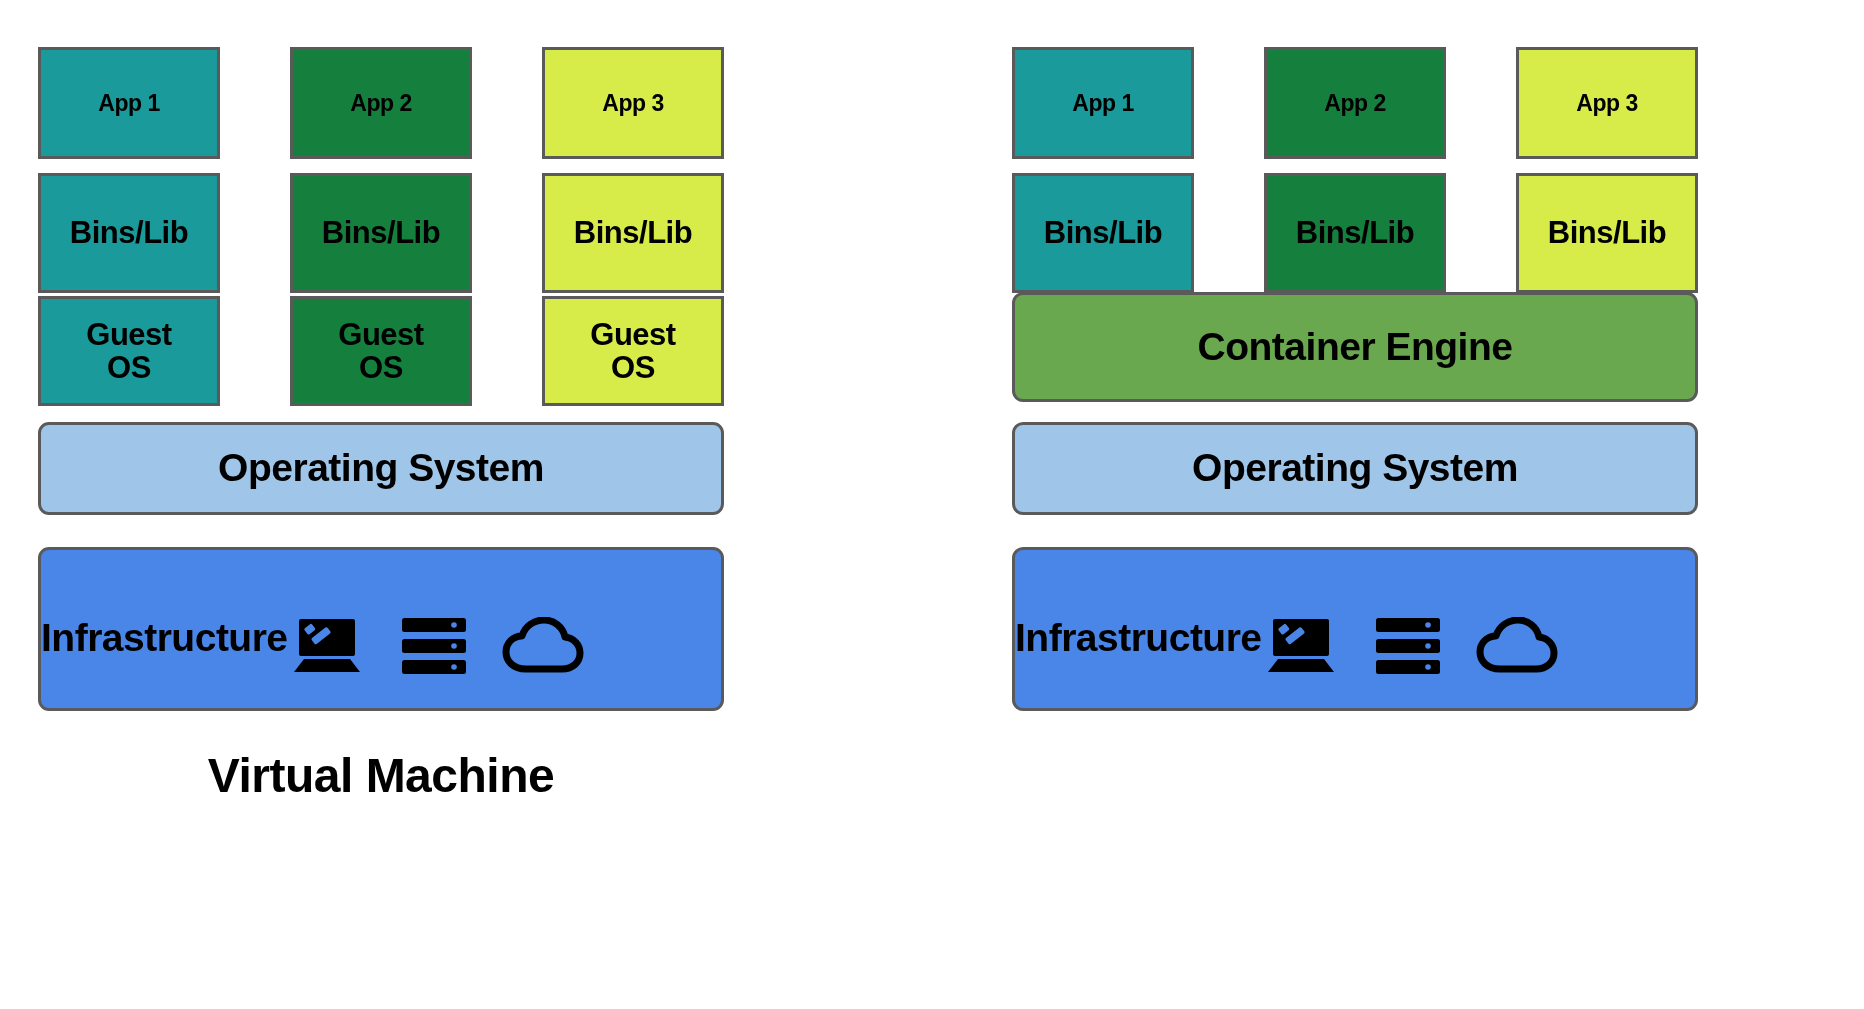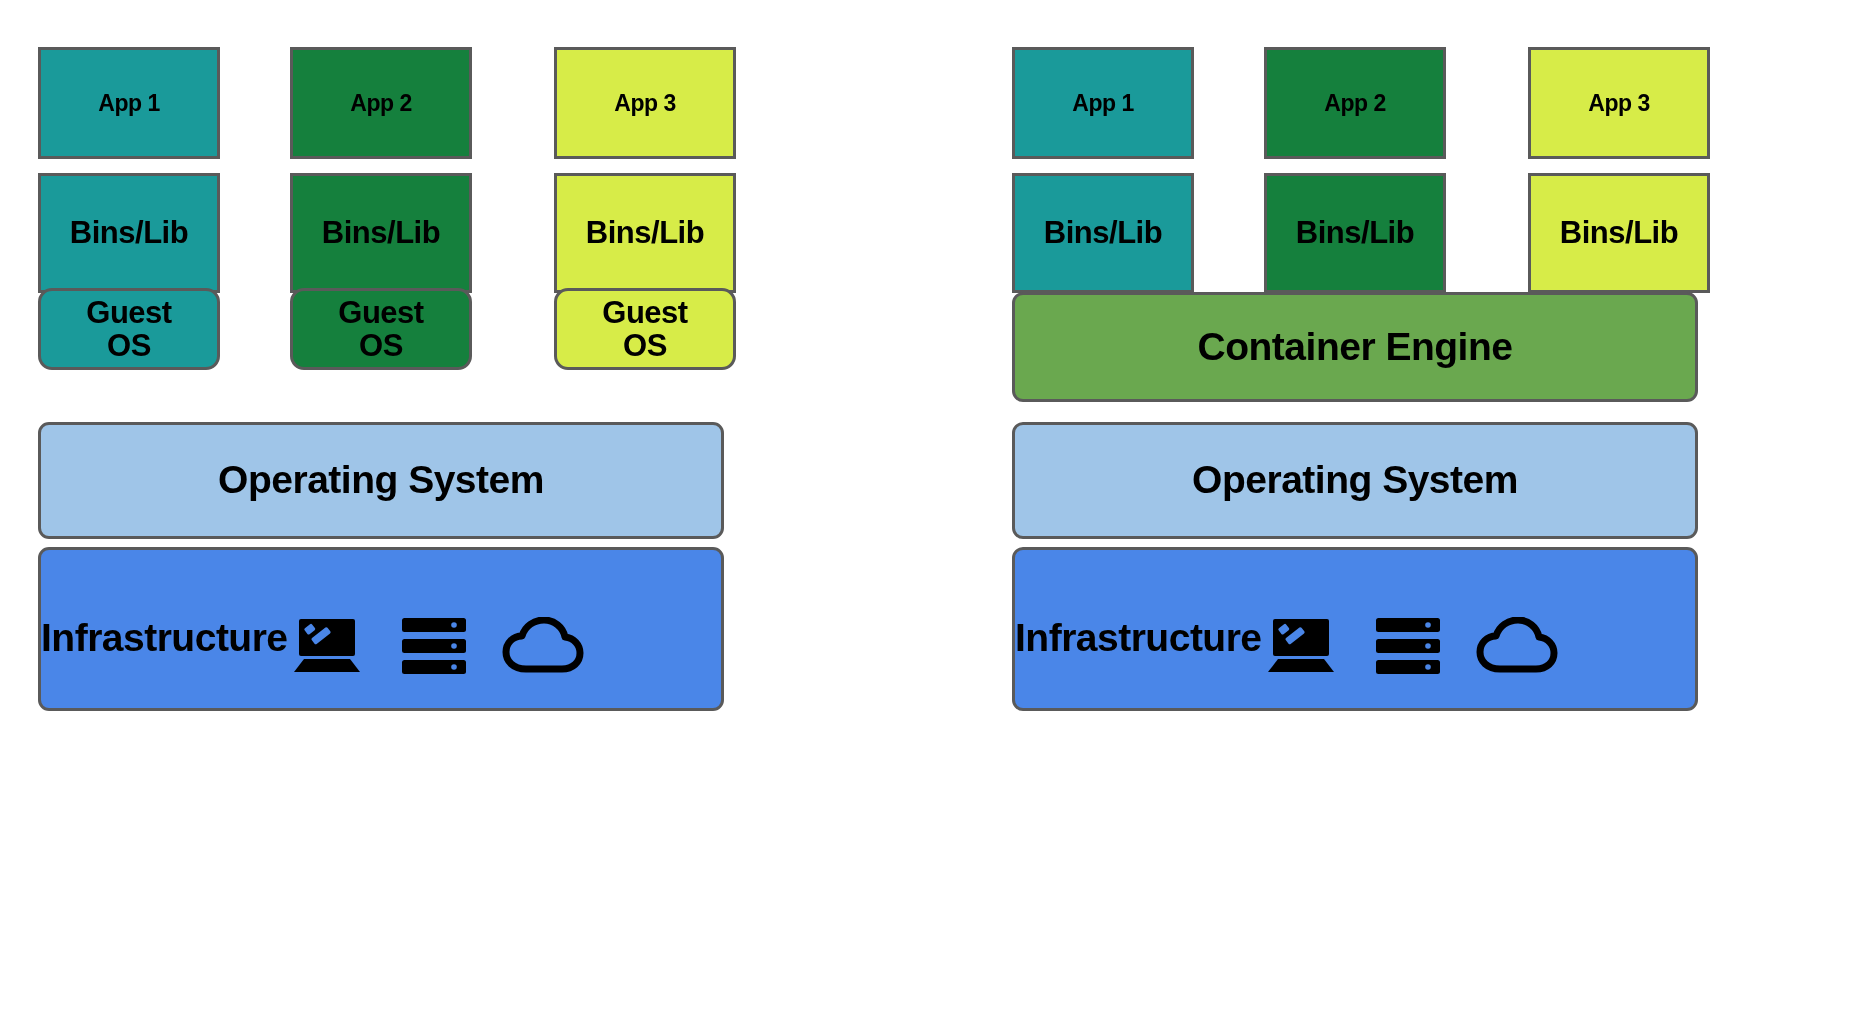--- a/index.html
+++ b/index.html
@@ -37,35 +37,35 @@
     line-height: 1.08;
     letter-spacing: -0.5px;
     font-stretch: condensed;
   }
 
   
   .row-app   { top: 47px;  height: 112px; }
   
   .row-bins  { top: 173px; height: 120px;  }
   
-  .row-guest { top: 288px; height: 82px; border-radius: 14px; }
+  .row-guest { top: 296px; height: 110px; }
 
   .col-1 { left: 0px;   width: 182px; }
   .col-2 { left: 252px; width: 182px; }
   .col-3 { left: 504px; width: 182px; }
 
   .full  { left: 0px; width: 686px; border-radius: 11px; }
 
   .row-engine { top: 292px; height: 110px; }
-  .row-os     { top: 422px; height: 117px;  }
+  .row-os     { top: 422px; height: 93px;  }
   .row-infra  { top: 547px; height: 164px; }
 
   .c-teal   { background: #1a9a9a; }
   .c-orange { background: #15803d; }
-  .c-lime   { background: #d7ec48; margin-left: 12px; }
+  .c-lime   { background: #d7ec48; }
   .c-green  { background: #6aa84f; }
   .c-ltblue { background: #9fc5e8; }
   .c-blue   { background: #4a86e8; }
 
   .fs-app   { font-size: 23px; }
   .fs-bins  { font-size: 31px; }
   .fs-guest { font-size: 31px; }
   .fs-big   { font-size: 39px; }
   .fs-engine{ font-size: 39px; }
 
@@ -174,20 +174,21 @@
           </span>
           <span>
             <svg width="82" height="58" viewBox="0 0 82 58" aria-hidden="true">
               <path d="M24 52 C11 52 4 44 4 35 C4 26 11 19 20 19 C23 9 32 3 42 3 C52 3 61 10 63 20 C72 21 78 28 78 36 C78 45 71 52 60 52 Z" fill="none" stroke="#000000" stroke-width="7" stroke-linejoin="round"></path>
             </svg>
           </span>
         </div>
       </div>
     </div>
 
+    <div class="panel-caption">Virtual Machine</div>
   </div>
 
   <div class="panel" id="panel-ctr">
 
     <div class="box row-app col-1 c-teal fs-app">
         <span>App 1</span>
       </div>
     <div class="box row-app col-2 c-orange fs-app">
         <span>App 2</span>
       </div>

